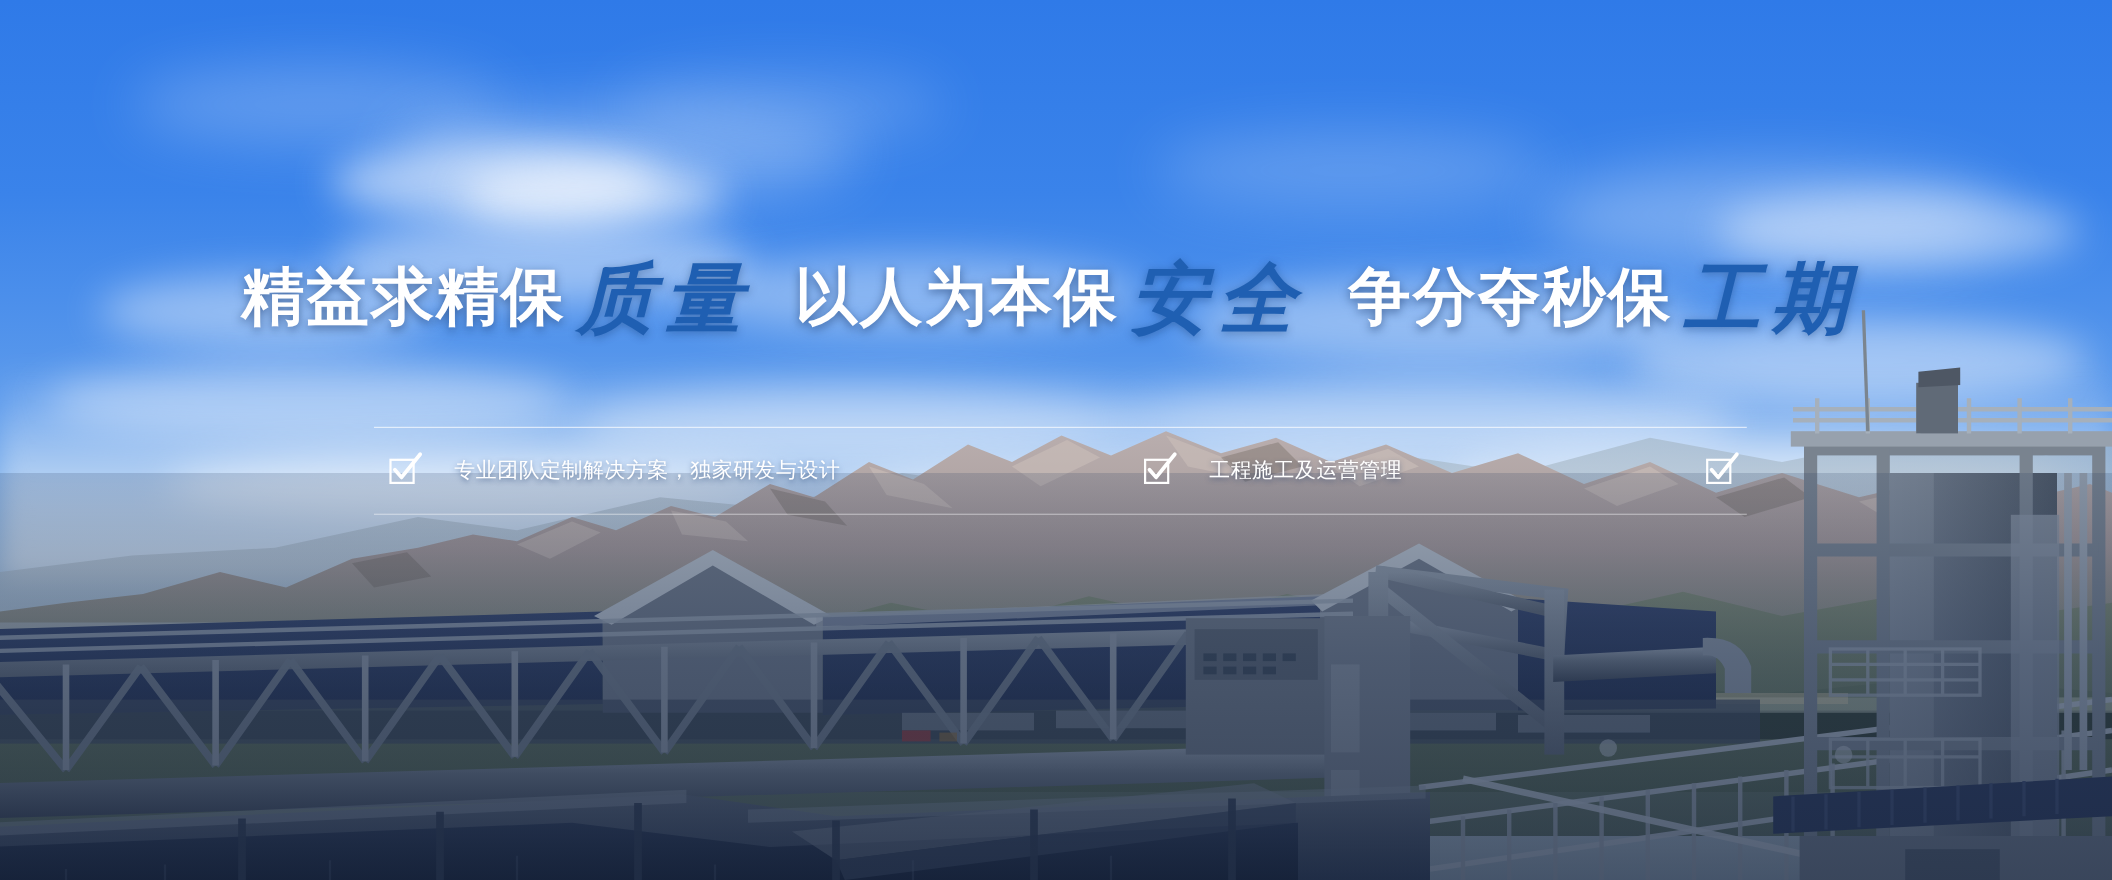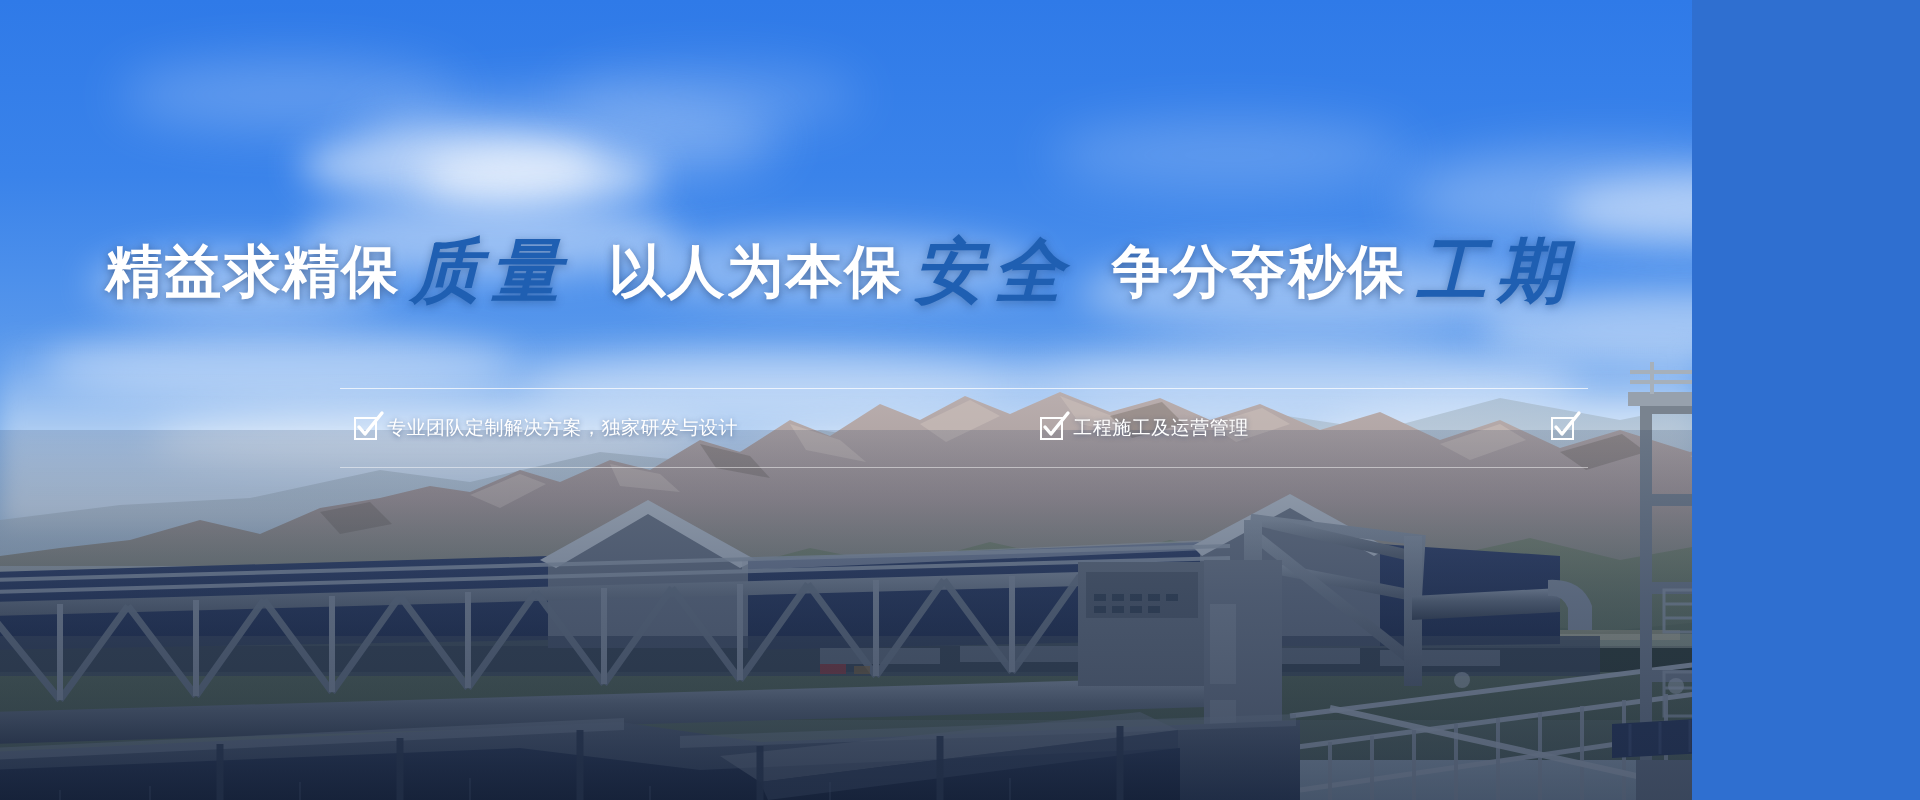--- a/index.html
+++ b/index.html
@@ -1,21 +1,21 @@
 <!DOCTYPE html>
 <html><head>
 <meta charset="utf-8">
 <style>
   html,body{margin:0;padding:0;}
   body{
     width:1920px;height:800px;overflow:hidden;
     font-family:"Liberation Sans","DejaVu Sans",sans-serif;
     background:#2f6fd0;
   }
-  .banner{position:relative;width:1692px;height:800px;overflow:hidden;text-decoration:underline;}
+  .banner{position:relative;width:1920px;height:800px;overflow:hidden;text-decoration:underline;}
 
   
   .sky{
     position:absolute;inset:0;
     background:linear-gradient(180deg,#2f7ae8 0%,#3a83ea 22%,#5d9bec 46%,#8fb9e6 62%,#b9cfe0 72%,#cfdbe2 78%,#b9c6cf 84%,#8fa0ae 100%);
   }
   .cloud{position:absolute;border-radius:50%;background:#ffffff;filter:blur(18px);}
   .cloud.soft{filter:blur(26px);}
   .haze{
     position:absolute;left:0;right:0;top:330px;height:200px;
@@ -62,21 +62,21 @@
   
   .strip{
     position:absolute;left:340px;width:1248px;top:388px;
   }
   .rule{height:1px;width:100%;background:rgba(255,255,255,.72);}
   .rule.bot{opacity:.65;}
   .feats{
     display:flex;align-items:center;justify-content:space-between;
     height:78px;padding:0 14px;box-sizing:border-box;
   }
-  .feat{display:flex;align-items:center;gap:10px;}
+  .feat{display:flex;align-items:center;gap:36px;}
   .chk{position:relative;width:23px;height:23px;flex:0 0 auto;}
   .chk .box{position:absolute;left:0;top:0;width:19px;height:19px;border:2px solid #ffffff;}
   .chk svg{position:absolute;left:1px;top:-5px;overflow:visible;}
   .feat-label{
     font-size:19px;color:#ffffff;white-space:nowrap;
     text-shadow:0 1px 5px rgba(20,50,100,.5);
     letter-spacing:.5px;
   }
 </style>
 </head>

